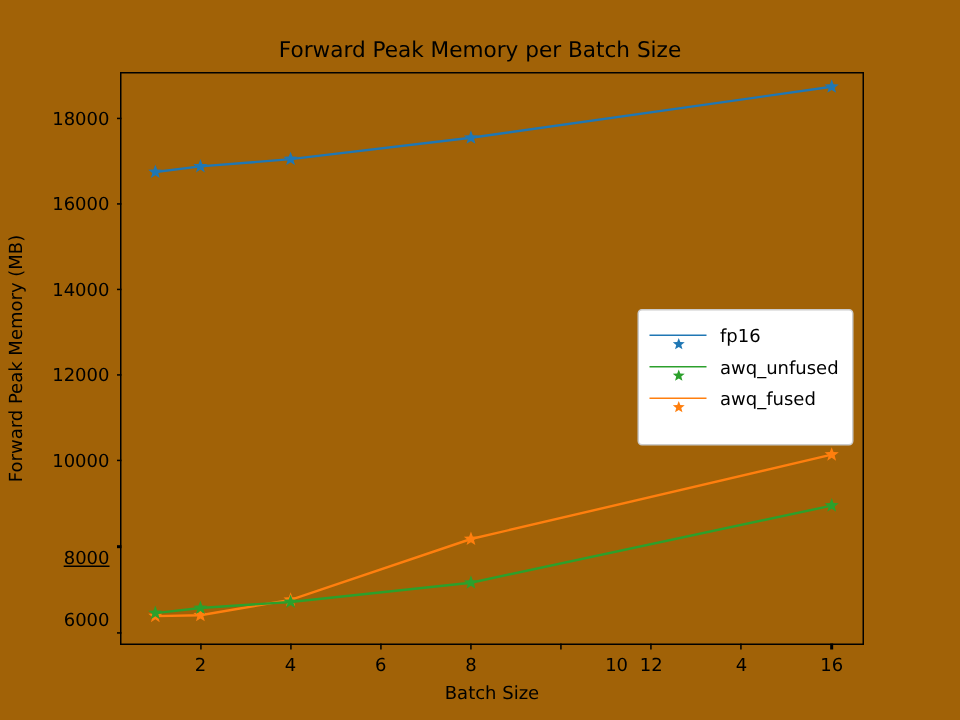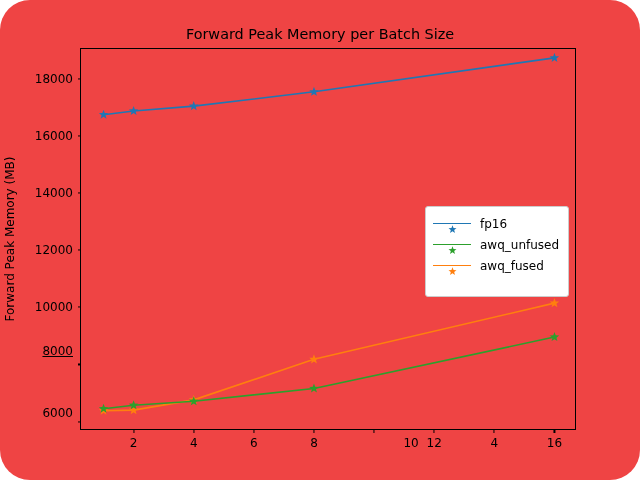--- a/index.html
+++ b/index.html
@@ -4,24 +4,23 @@
 <style>
   html, body {
     margin: 0;
     padding: 0;
     background: #ffffff;
   }
   #figure {
     position: relative;
     width: 640px;
     height: 480px;
-    background: #ef4444;
+    background: #a16207;
     font-family: "DejaVu Sans", sans-serif;
     overflow: hidden;
-    border-radius: 30px;
   }
   #chart-title {
     position: absolute;
     left: 0;
     top: 26px;
     width: 640px;
     text-align: center;
     font-size: 14.4px;
     color: #000000;
   }
@@ -172,21 +171,21 @@
         <polyline points="22.55,359.73 52.61,356.30 112.73,352.31 232.97,339.46 473.45,288.07" fill="none" stroke="#2ca02c" stroke-width="1.6"></polyline>
         <path d="M22.55,354.73L23.78,358.03L27.30,358.19L24.54,360.38L25.48,363.78L22.55,361.83L19.61,363.78L20.55,360.38L17.79,358.19L21.31,358.03Z" fill="#2ca02c"></path>
         <path d="M52.61,351.30L53.84,354.61L57.36,354.76L54.60,356.95L55.54,360.35L52.61,358.40L49.67,360.35L50.61,356.95L47.85,354.76L51.37,354.61Z" fill="#2ca02c"></path>
         <path d="M112.73,347.31L113.96,350.61L117.48,350.76L114.72,352.96L115.67,356.35L112.73,354.41L109.79,356.35L110.73,352.96L107.97,350.76L111.49,350.61Z" fill="#2ca02c"></path>
         <path d="M232.97,334.46L234.20,337.76L237.72,337.92L234.97,340.11L235.91,343.51L232.97,341.56L230.03,343.51L230.97,340.11L228.21,337.92L231.74,337.76Z" fill="#2ca02c"></path>
         <path d="M473.45,283.07L474.69,286.37L478.21,286.53L475.45,288.72L476.39,292.12L473.45,290.17L470.52,292.12L471.46,288.72L468.70,286.53L472.22,286.37Z" fill="#2ca02c"></path>
       </svg>
   <div class="ytick-mark" style="top: 372.578px;"></div>
       <div class="ytick" style="top: 364px;">6000</div>
       <div class="ytick-mark" style="top: 315.478px;"></div>
-      <div class="ytick" style="top: 302px; text-decoration: underline;">8000</div>
+      <div class="ytick" style="top: 323px; text-decoration: underline;">8000</div>
       <div class="ytick-mark" style="top: 258.378px;"></div>
       <div class="ytick" style="top: 258.378px;">10000</div>
       <div class="ytick-mark" style="top: 201.278px;"></div>
       <div class="ytick" style="top: 201.278px;">12000</div>
       <div class="ytick-mark" style="top: 144.178px;"></div>
       <div class="ytick" style="top: 144.178px;">14000</div>
       <div class="ytick-mark" style="top: 87.0777px;"></div>
       <div class="ytick" style="top: 87.0777px;">16000</div>
       <div class="ytick-mark" style="top: 29.9776px;"></div>
       <div class="ytick" style="top: 29.9776px;">18000</div>
@@ -201,20 +200,21 @@
       <div class="xtick-mark" style="left: 293.091px;"></div>
       <div class="xtick" style="left: 293.091px; margin-left: 37px;">10</div>
       <div class="xtick-mark" style="left: 353.212px;"></div>
       <div class="xtick" style="left: 353.212px;">12</div>
       <div class="xtick-mark" style="left: 413.333px;"></div>
       <div class="xtick" style="left: 413.333px;">4</div>
       <div class="xtick-mark" style="left: 473.455px;"></div>
       <div class="xtick" style="left: 473.455px;">16</div>
     </div>
 
+  <div id="xlabel">Batch Size</div>
 
   <div id="legend">
     <div class="legend-row">
       <span class="legend-swatch">
         <span class="lline" style="background: rgb(31, 119, 180);"></span>
           <span class="lmark"><svg width="9" height="9">
               <path d="M4.50,0.30L5.54,3.07L8.49,3.20L6.18,5.05L6.97,7.90L4.50,6.26L2.03,7.90L2.82,5.05L0.51,3.20L3.46,3.07Z" fill="#1f77b4"></path>
             </svg></span>
       </span>
       <span class="legend-label">fp16</span>

